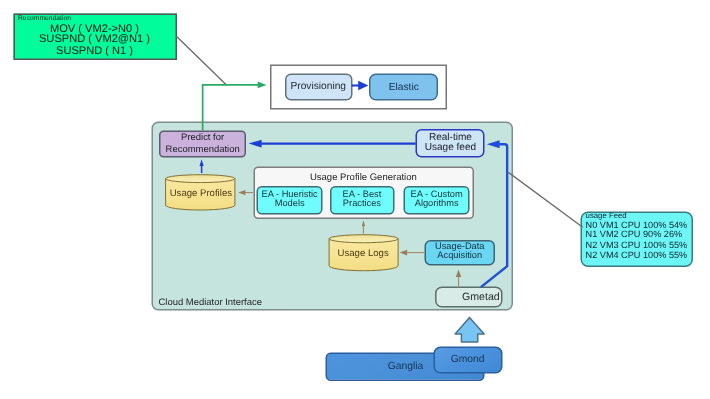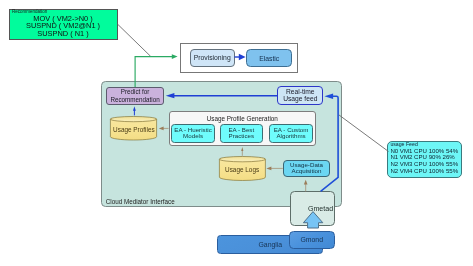--- a/index.html
+++ b/index.html
@@ -54,21 +54,21 @@
   .ea-box{top:124.4px;height:18.2px;background:#6FFCFC;border:1px solid #3d6d72;
           border-radius:3.5px;box-sizing:border-box;font-size:6.2px;line-height:6.8px;color:#17353a;}
   #ea1{left:170.8px;width:44.6px;}
   #ea2{left:219.5px;width:43.6px;}
   #ea3{left:268.7px;width:44.8px;}
 
   .acq-box{left:283px;top:159.8px;width:47px;height:17.4px;background:#6BD6F2;
            border:1.1px solid #3a6575;border-radius:4px;box-sizing:border-box;
            font-size:6.2px;line-height:6.6px;color:#113041;}
 
-  .gmetad-box{left:289.6px;top:191.1px;width:45.9px;height:35px;background:#D9EBE6;
+  .gmetad-box{left:289.6px;top:191.1px;width:45.9px;height:14px;background:#D9EBE6;
               border:1.2px solid #5e6e69;border-radius:4.5px;box-sizing:border-box;
               font-size:7.1px;color:#1e2b28;z-index:5;padding-left:16px;}
 
   .ganglia-box{left:217.2px;top:235.3px;width:106.3px;height:18.3px;background:linear-gradient(160deg,#4C94DD 0%,#4A90D9 55%,#4287D2 100%);
                border:1px solid #2A5E9E;border-radius:3.5px;box-sizing:border-box;
                font-size:6.9px;color:#173455;}
   .gmond-box{left:288.8px;top:231.4px;width:45.9px;height:17.2px;background:linear-gradient(150deg,#5B9DE2 0%,#4A92DD 45%,#4189D4 100%);
              border:1.3px solid #2A5E9E;border-radius:4.5px;box-sizing:border-box;
              font-size:6.9px;color:#173455;z-index:6;}
 

